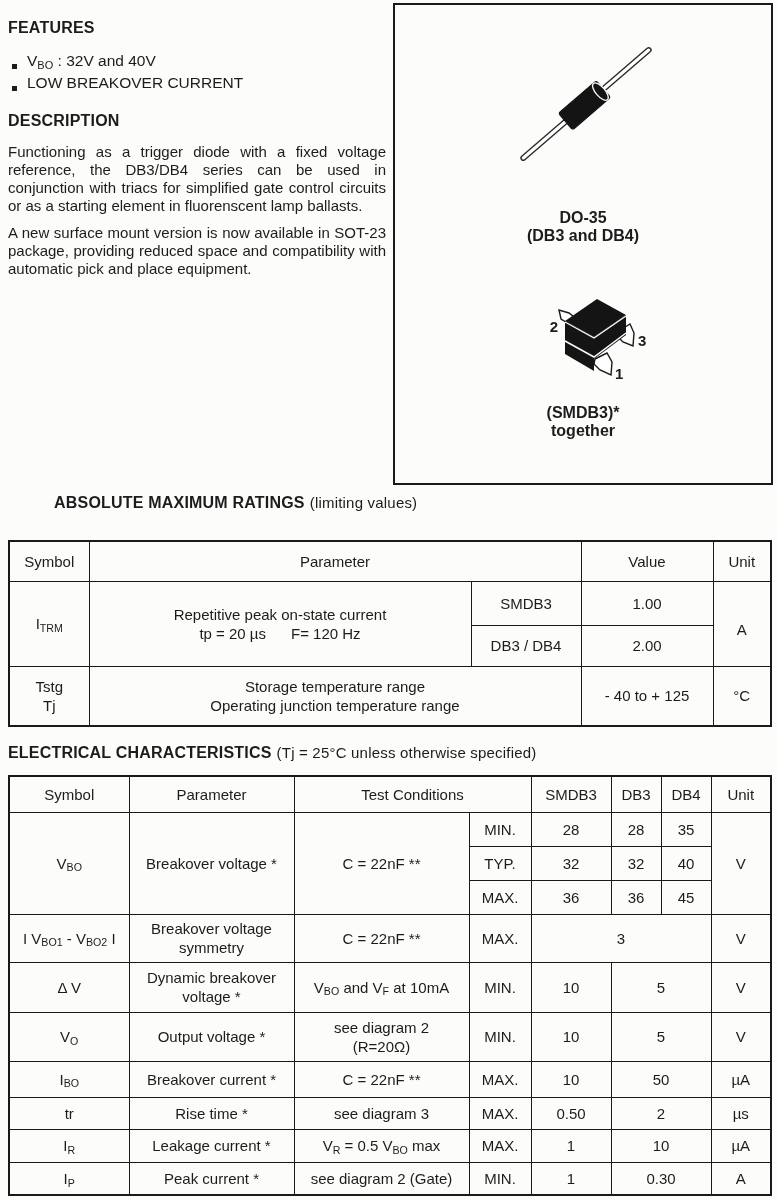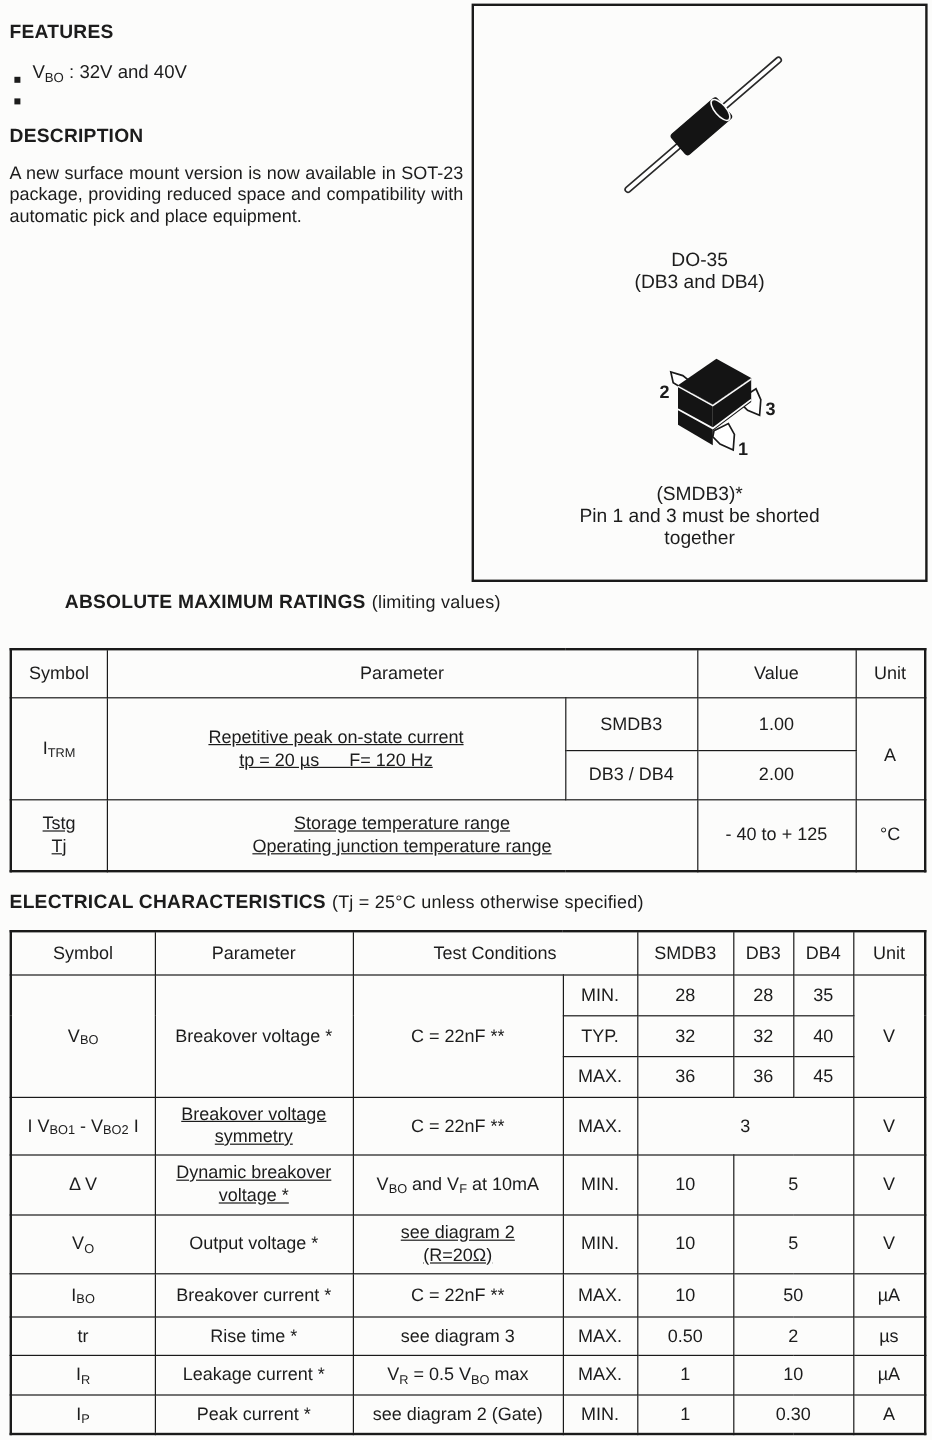--- a/index.html
+++ b/index.html
@@ -17,56 +17,58 @@
   .sec-title { font-size:16px; font-weight:bold; letter-spacing:0.2px; }
   .bullets { margin-top:13px; }
   .bullet { display:flex; align-items:center; line-height:22px; font-size:15.5px; }
   .bullet-square { flex:0 0 auto; width:5px; height:5px; background:#1c1c1c; margin:10px 10px 0 4px; }
   .desc-title { margin-top:18px; }
   .para { margin-top:13px; line-height:18px; text-align:justify; font-size:15px; }
   .para + .para { margin-top:9px; }
 
   
   .pkg-box { left:393px; top:3px; width:380px; height:482px; border:2px solid #1a1a1a; }
-  .pkg-label { left:0; right:0; text-align:center; font-weight:normal; font-size:16px; line-height:18px; }
+  .pkg-label { left:0; right:0; text-align:center; font-weight:bold; font-size:16px; line-height:18px; }
 
   sub { font-size:71%; line-height:0; vertical-align:baseline; position:relative; top:0.28em; }
 
   
   .tbl-heading { left:8px; }
   .tbl-heading .suffix { font-weight:normal; margin-left:5px; }
 
   
   table.dtable { border-collapse:collapse; table-layout:fixed; width:762px; border:2.5px solid #1a1a1a; }
   table.dtable th, table.dtable td { border:1.5px solid #1a1a1a; font-size:15px; text-align:center; vertical-align:middle; padding:2px 4px; }
   table.dtable th { font-weight:normal; }
   td.cell-left { text-align:left; }
   td.pad25 { padding-left:25px; }
   td.pad12 { padding-left:12px; }
   td.vtop { vertical-align:top; padding-top:9px; }
   .pre { white-space:pre; }
-  .lh19 { line-height:19px;text-decoration:underline; }
+  .lh19 { line-height:19px; }
 </style>
 </head>
 <body>
 
 <div class="abs left-col">
   <div class="sec-title">FEATURES</div>
 
   <div class="bullets">
     <div class="bullet">
       <span class="bullet-square"></span>
       <span>V<sub>BO</sub> : 32V and 40V</span>
     </div>
     <div class="bullet">
       <span class="bullet-square"></span>
+      <span>LOW BREAKOVER CURRENT</span>
     </div>
   </div>
 
   <div class="sec-title desc-title">DESCRIPTION</div>
+  <p class="para">Functioning as a trigger diode with a fixed voltage reference, the DB3/DB4 series can be used in conjunction with triacs for simplified gate control circuits or as a starting element in fluorenscent lamp ballasts.</p>
   <p class="para">A new surface mount version is now available in SOT-23 package, providing reduced space and compatibility with automatic pick and place equipment.</p>
 </div>
 
 <div class="abs pkg-box">
 
   <svg class="abs" style="left:87px; top:17px;" width="220" height="160" viewBox="0 0 220 160">
     <g transform="translate(104,82) rotate(-40.7)">
       <rect x="-85" y="-2.3" width="170" height="4.6" rx="2.3" fill="#ffffff" stroke="#2a2a2a" stroke-width="1.4"></rect>
       <rect x="-27" y="-11" width="50" height="22" rx="2.5" fill="#141414" stroke="#141414"></rect>
       <ellipse cx="19" cy="0" rx="4.6" ry="10.8" fill="#141414" stroke="#fbfbfb" stroke-width="1.3"></ellipse>
@@ -88,21 +90,20 @@
     <polygon points="102,55 134,33 134,53 102,77" fill="#141414"></polygon>
     <polyline points="73,40 102,56 134,34" fill="none" stroke="#fbfbfb" stroke-width="1.3"></polyline>
     <polyline points="73,59 102,75 134,51" fill="none" stroke="#fbfbfb" stroke-width="1.5"></polyline>
 
     <text x="66" y="50" text-anchor="end" font-size="15" font-weight="bold" fill="#1c1c1c">2</text>
     <text x="146" y="64" text-anchor="start" font-size="15" font-weight="bold" fill="#1c1c1c">3</text>
     <text x="123" y="97" text-anchor="start" font-size="15" font-weight="bold" fill="#1c1c1c">1</text>
   </svg>
   <div class="abs pkg-label" style="top:399px;">
     <div>(SMDB3)*</div>
-    <div>Pin 1 and 3 must be shorted</div>
     <div>together</div>
   </div>
 </div>
 
 <div class="abs tbl-heading sec-title" style="top:494px;margin-left:46px;">
   <span>ABSOLUTE MAXIMUM RATINGS</span><span class="suffix" style="font-size:15px;">(limiting values)</span>
 </div>
 
 <table class="dtable abs" style="left:8px; top:540px;">
   <colgroup>

